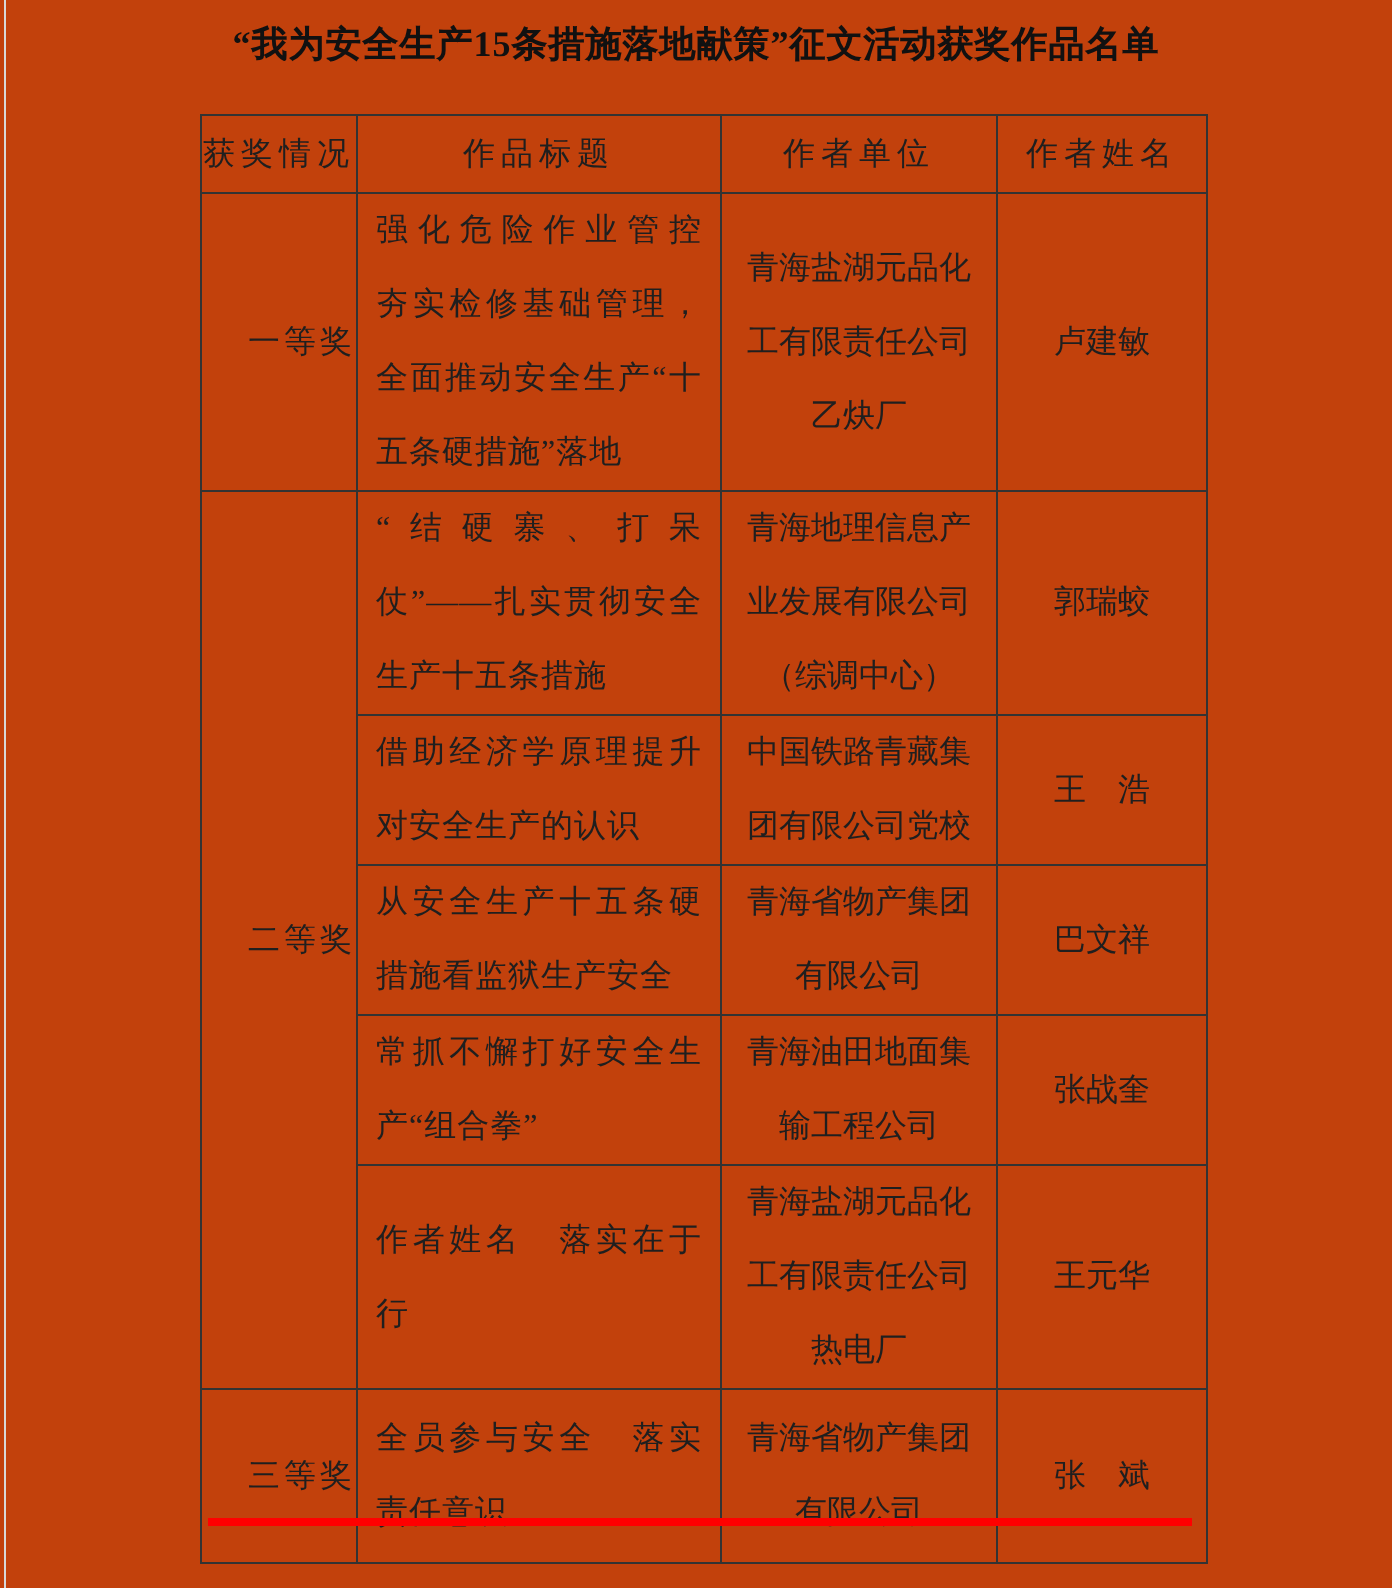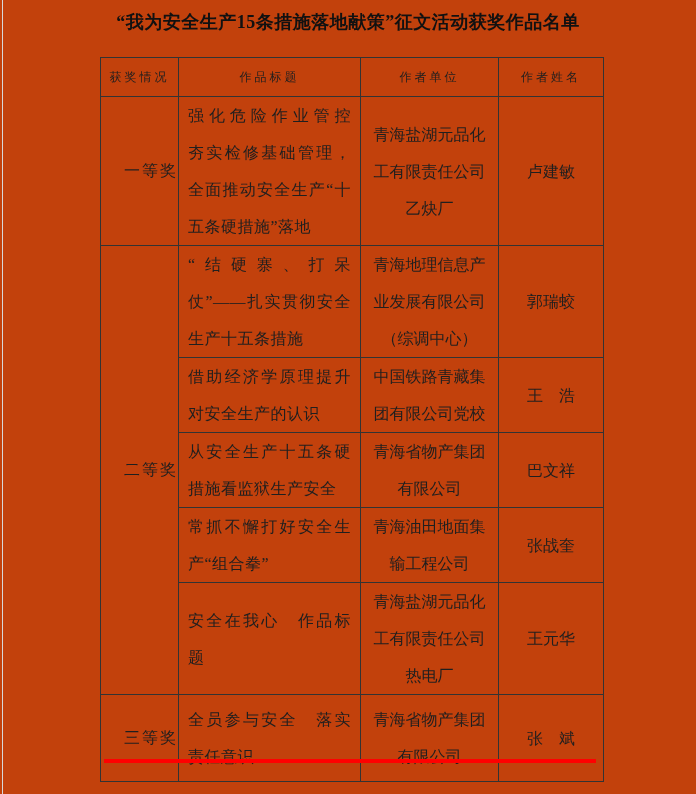--- a/index.html
+++ b/index.html
@@ -48,21 +48,21 @@
   .award-table col.c4 { width: 105px; }
   .award-table th, .award-table td {
     border: 1px solid #333333;
     vertical-align: middle;
     font-weight: normal;
   }
   .award-table th {
     height: 39px;
     text-align: center;
     letter-spacing: 3px;
-    font-size: 12px;
+    font-size: 16px;
   }
   .award-cell {
     text-align: right;
     letter-spacing: 2px;
   }
   .title-cell {
     text-align: justify;
     padding: 0 9px;
     line-height: 37px;
     letter-spacing: 0.5px;
@@ -138,21 +138,21 @@
         <td class="title-cell">从安全生产十五条硬措施看监狱生产安全</td>
         <td class="unit-cell">青海省物产集团有限公司</td>
         <td class="author-cell">巴文祥</td>
       </tr>
       <tr class="hr5">
         <td class="title-cell">常抓不懈打好安全生产“组合拳”</td>
         <td class="unit-cell">青海油田地面集输工程公司</td>
         <td class="author-cell">张战奎</td>
       </tr>
       <tr class="hr6">
-        <td class="title-cell">安全在我心　作品标题</td>
+        <td class="title-cell">作者姓名　落实在于行</td>
         <td class="unit-cell">青海盐湖元品化工有限责任公司热电厂</td>
         <td class="author-cell">王元华</td>
       </tr>
 
       <tr class="hr7">
         <td class="award-cell">三等奖</td>
         <td class="title-cell">全员参与安全　落实责任意识</td>
         <td class="unit-cell">青海省物产集团有限公司</td>
         <td class="author-cell">张　斌</td>
       </tr>

